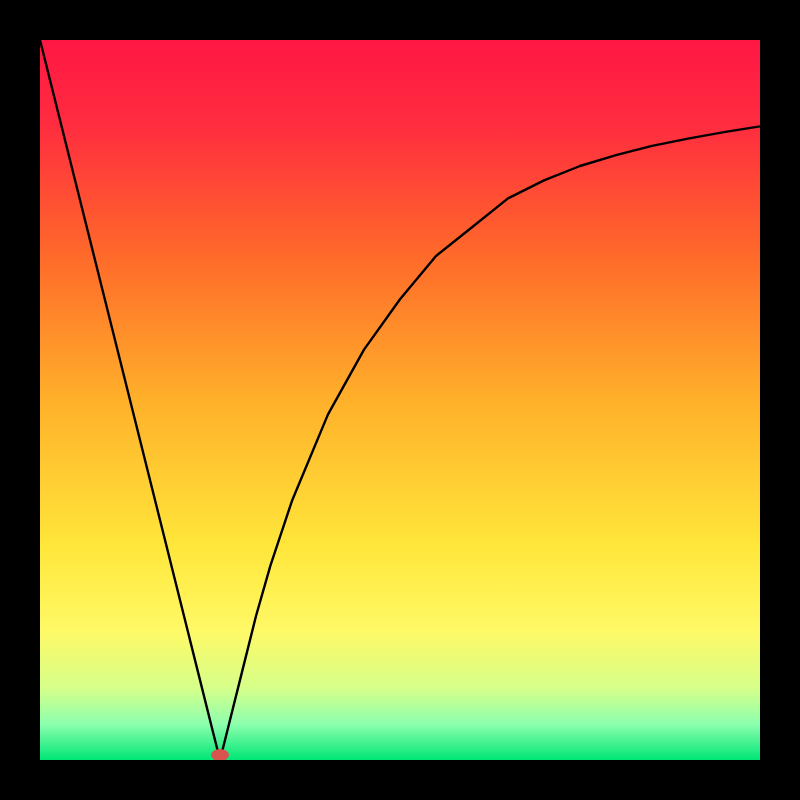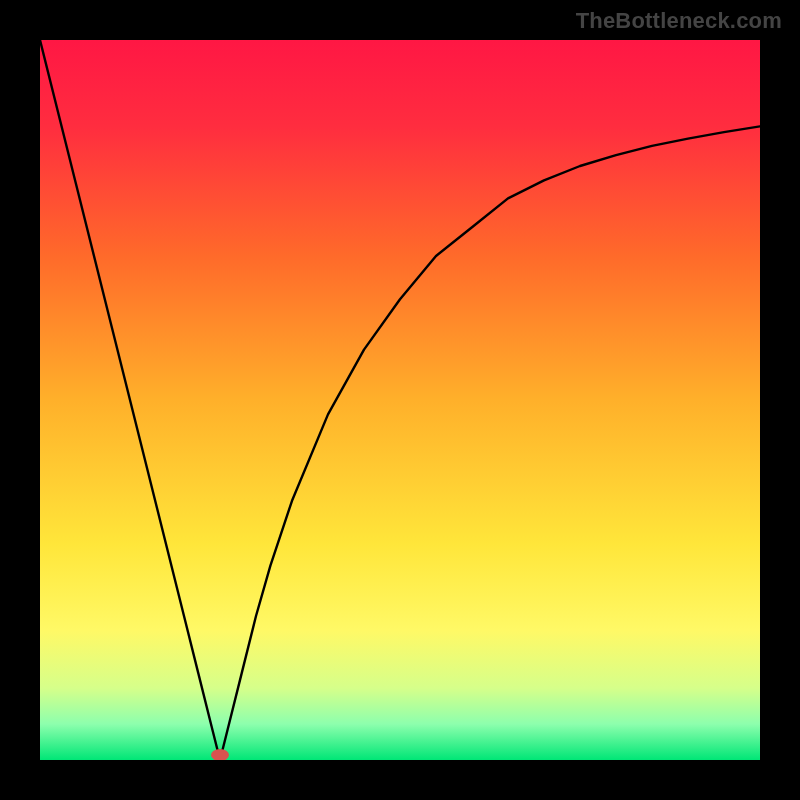--- a/index.html
+++ b/index.html
@@ -60,14 +60,13 @@
             <stop offset="95%" stop-color="#8dffad"></stop>
             <stop offset="100%" stop-color="#00e676"></stop>
           </linearGradient>
       </defs>
       <rect id="bg-rect" x="0" y="0" width="720" height="720" fill="url(#bg-grad)"></rect>
       <path id="curve-path" fill="none" stroke="#000" stroke-width="2.4" stroke-linejoin="round" stroke-linecap="round" d="M0.00 0.00 L36.00 144.00 L72.00 288.00 L108.00 432.00 L144.00 576.00 L158.40 633.60 L172.80 691.20 L180.00 720.00 L187.20 691.20 L201.60 633.60 L216.00 576.00 L230.40 525.60 L252.00 460.80 L288.00 374.40 L324.00 309.60 L360.00 259.20 L396.00 216.00 L432.00 187.20 L468.00 158.40 L504.00 140.40 L540.00 126.00 L576.00 115.20 L612.00 105.84 L648.00 98.64 L684.00 92.16 L720.00 86.40"></path>
       <ellipse id="marker-dot" rx="9" ry="6" fill="#d9534f" stroke="none" cx="180.00" cy="715.00"></ellipse>
     </svg>
   </div>
 
-  <div class="watermark">TheBottleneck.com</div>
 </div>
 
 </body></html>

